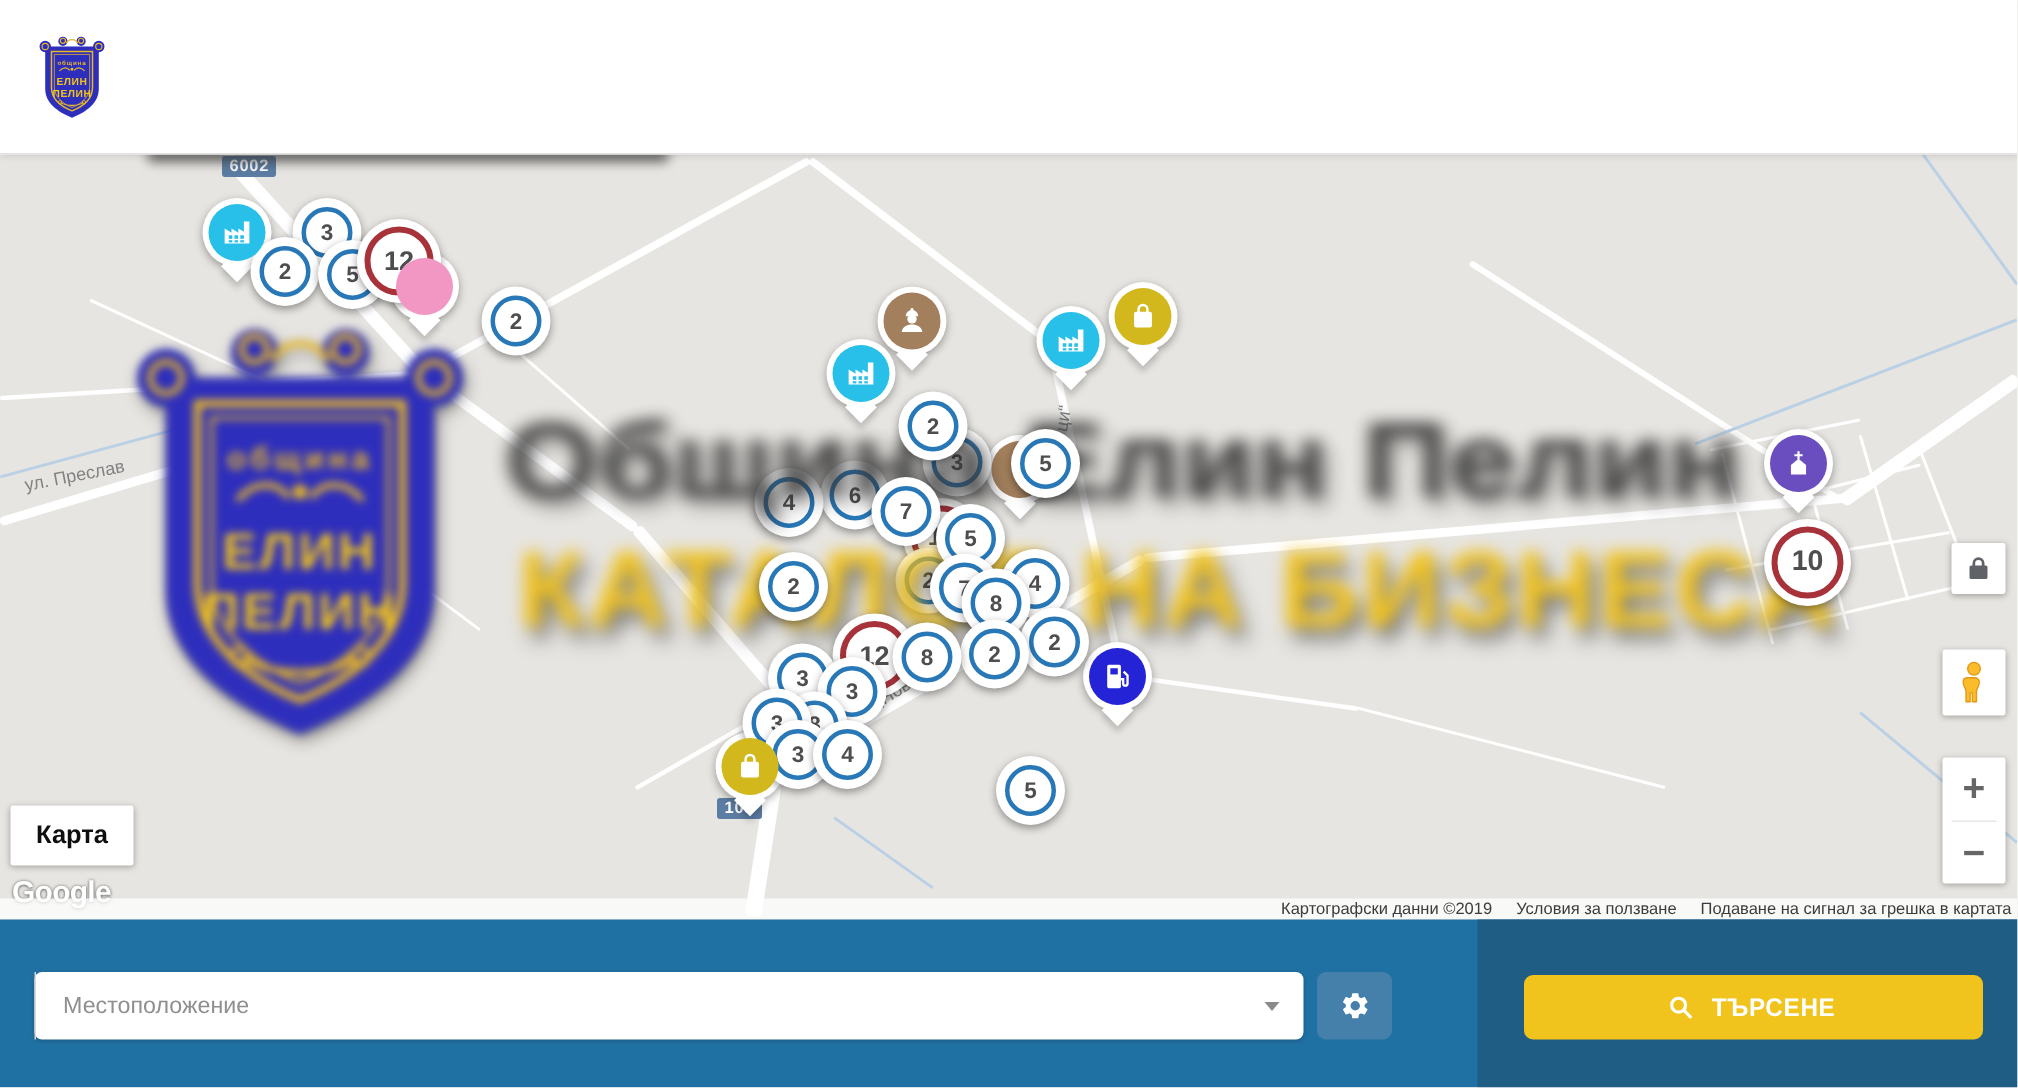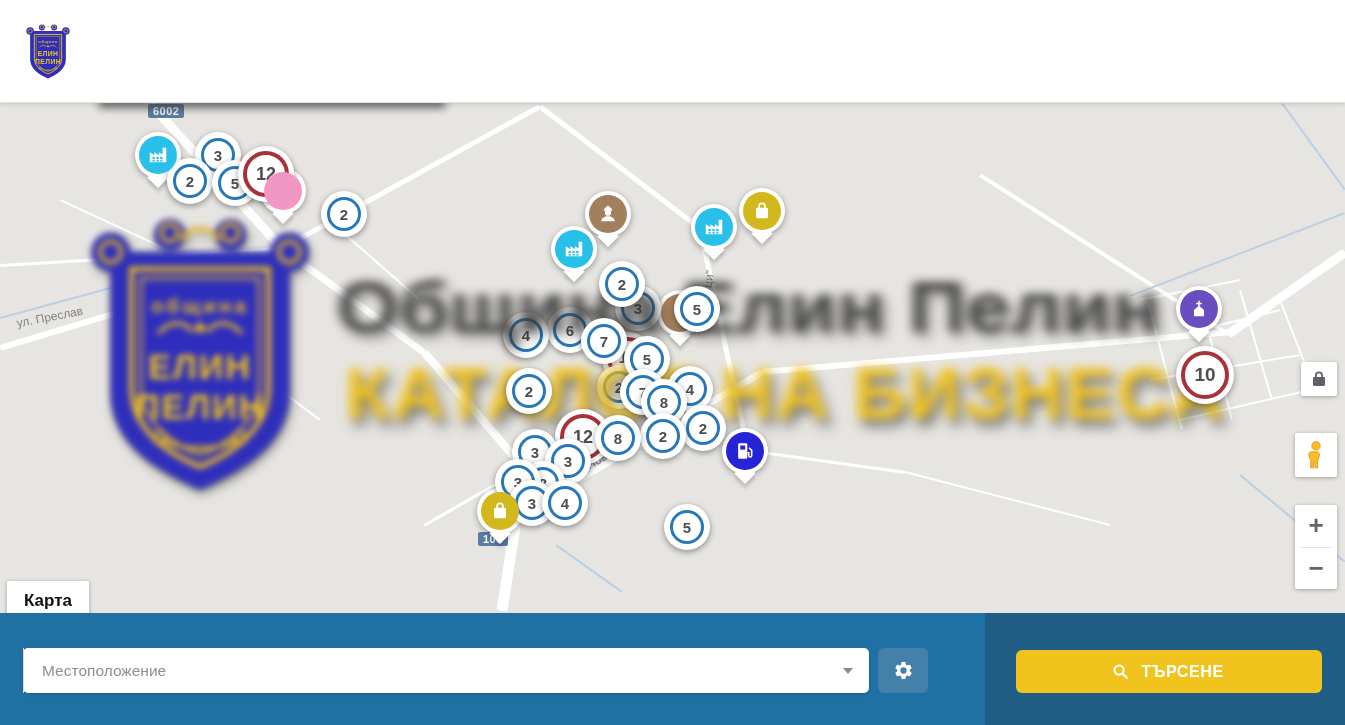--- a/index.html
+++ b/index.html
@@ -46,21 +46,21 @@
   .cluster-inner{position:absolute;inset:6px;border-radius:50%;border:3px solid #2878b8;background:#fff;
                  display:flex;align-items:center;justify-content:center;font-weight:bold;color:#4e4e4e;}
   .cluster.red .cluster-inner{inset:5px;border:4px solid #a8323a;}
   .pin{position:absolute;width:46px;height:46px;background:#fff;border-radius:50%;
        box-shadow:0 2px 6px rgba(0,0,0,.35);pointer-events:auto;cursor:pointer;}
   .pin::after{content:"";position:absolute;left:50%;bottom:-7px;width:15px;height:15px;background:#fff;
               transform:translateX(-50%) rotate(45deg);box-shadow:3px 3px 4px rgba(0,0,0,.18);}
   .pin-inner{position:absolute;inset:4px;border-radius:50%;display:flex;align-items:center;justify-content:center;z-index:1;}
 
   
-  .ctl{position:absolute;z-index:8;margin-top:44px;}
+  .ctl{position:absolute;z-index:8;}
   .maptype{left:7px;top:537px;display:flex;background:#fff;border-radius:2px;box-shadow:0 1px 4px rgba(0,0,0,.3);height:40px;}
   .mt-btn{display:flex;align-items:center;justify-content:center;padding:0 17px;font-size:17px;cursor:pointer;color:#777;}
   .mt-btn.active{font-weight:bold;color:#0f0f0f;}
   .mt-btn + .mt-btn{border-left:1px solid #ededed;}
   .google{left:8px;top:584px;font-size:20px;font-weight:bold;color:#fff;letter-spacing:-.5px;cursor:pointer;
           text-shadow:0 0 2px rgba(120,120,120,.9),0 1px 2px rgba(90,90,90,.7);}
   .attrib{left:0;top:599px;width:100%;height:14px;background:rgba(255,255,255,.75);
           display:flex;justify-content:flex-end;align-items:center;font-size:11px;color:#3c3c3c;padding-right:4px;}
   .attrib span{margin-left:16px;white-space:nowrap;}
   .attrib .lnk{cursor:pointer;}
@@ -359,20 +359,25 @@
       </div>
       <div class="cluster red" style="left: 1176px; top: 346px; width: 58px; height: 58px;">
         <div class="cluster-inner" style="font-size:19px">10</div>
       </div>
     </div>
 
   <div class="ctl maptype">
     <div class="mt-btn active">Карта</div>
   </div>
   <div class="ctl google">Google</div>
+  <div class="ctl attrib">
+    <span>Картографски данни ©2019</span>
+    <span class="lnk">Условия за ползване</span>
+    <span class="lnk">Подаване на сигнал за грешка в картата</span>
+  </div>
   <div class="sqbtn lockbtn">
     <svg width="14" height="16" viewBox="0 0 14 16">
         <path fill="#5f6368" d="M3 6V4.5a4 4 0 0 1 8 0V6h.8c.7 0 1.2.5 1.2 1.2v6.6c0 .7-.5 1.2-1.2 1.2H2.2c-.7 0-1.2-.5-1.2-1.2V7.2C1 6.5 1.5 6 2.2 6H3zm1.8 0h4.4V4.5a2.2 2.2 0 0 0-4.4 0V6z"></path>
       </svg>
   </div>
   <div class="sqbtn pegbtn">
     <svg width="22" height="30" viewBox="0 0 24 32">
       <circle cx="12" cy="6" r="4.6" fill="#fbbc2c" stroke="#e29a16" stroke-width="1"></circle>
       <path d="M7 12.5c-2.8 0-3.4 3-2.6 5l1.8 4.5v8h3v-6.5h1.6v6.5h3v-8l1.8-4.5c.8-2-.2-5-2.6-5z" fill="#fbbc2c" stroke="#e29a16" stroke-width="1"></path>
     </svg>

